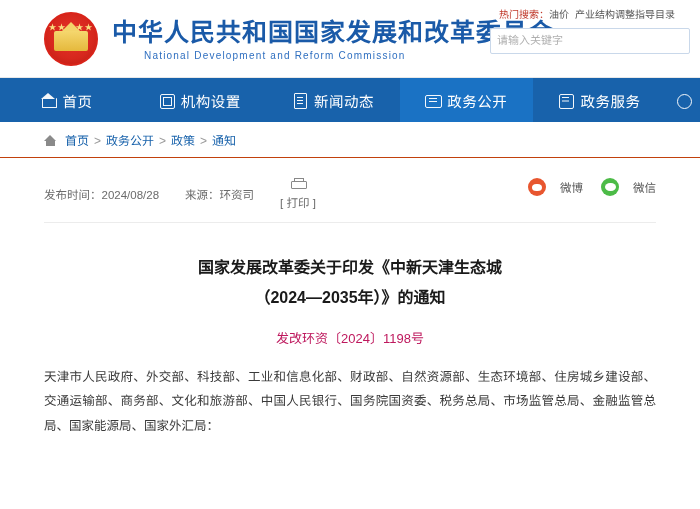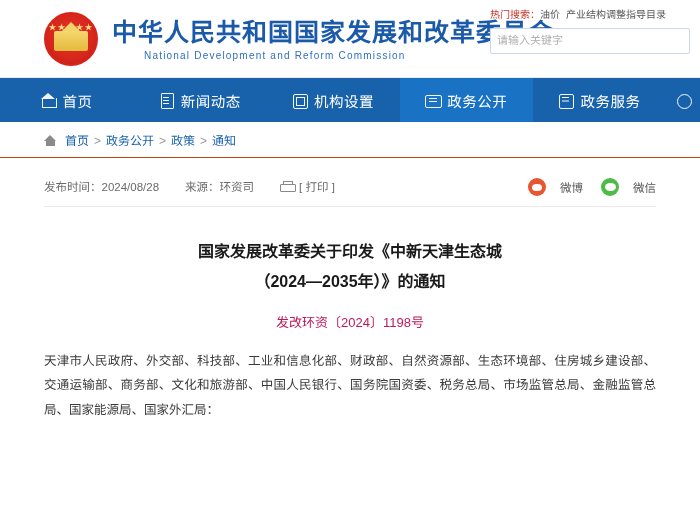--- a/index.html
+++ b/index.html
@@ -81,20 +81,21 @@
     top: 6px;
     width: 200px;
     text-align: left;
   }
   .hot-line {
     font-size: 10px;
     color: #666;
     white-space: nowrap;
     overflow: hidden;
     margin-bottom: 7px;
+    text-align: center;
   }
   .hot-line .hot-label { color: #c0392b; }
   .hot-line a { color: #555; text-decoration: none; margin-right: 6px; }
   .search-box {
     display: flex;
     align-items: center;
     border: 1px solid #c9d8ea;
     background: #fff;
     height: 26px;
     border-radius: 2px;
@@ -223,21 +224,21 @@
     padding-bottom: 12px;
     display: flex;
     align-items: center;
     font-size: 11.5px;
     color: #6b6b6b;
     border-bottom: 1px solid #ececec;
     position: relative;
   }
   .meta .m-item { margin-right: 26px; white-space: nowrap; }
   .meta .print {
-    display: flex; align-items: center; gap: 5px; color: #6b6b6b; cursor: pointer;
+    display: flex; align-items: center; gap: 5px; color: #6b6b6b; cursor: pointer; flex-direction: column;
   }
   .printer {
     width: 14px; height: 11px; position: relative; display: inline-block;
   }
   .printer::before {
     content:""; position:absolute; left:0; top:3px; width:14px; height:6px;
     border:1.2px solid #888; border-radius:1px; background:#fff;
   }
   .printer::after {
     content:""; position:absolute; left:3px; top:0px; width:8px; height:3px;
@@ -304,26 +305,26 @@
     </div>
   </div>
 </div>
 
 <div class="nav">
   <div class="nav-item">
     <span class="nav-ic ic-home"></span>
     <span>首页</span>
   </div>
   <div class="nav-item">
+    <span class="nav-ic ic-org"></span>
+    <span>机构设置</span>
+  </div>
+  <div class="nav-item">
     <span class="nav-ic ic-news"></span>
     <span>新闻动态</span>
-  </div>
-  <div class="nav-item">
-    <span class="nav-ic ic-org"></span>
-    <span>机构设置</span>
   </div>
   <div class="nav-item active">
     <span class="nav-ic ic-open"></span>
     <span>政务公开</span>
   </div>
   <div class="nav-item">
     <span class="nav-ic ic-serv"></span>
     <span>政务服务</span>
   </div>
   <div class="nav-item" style="flex:0 0 34px;">

